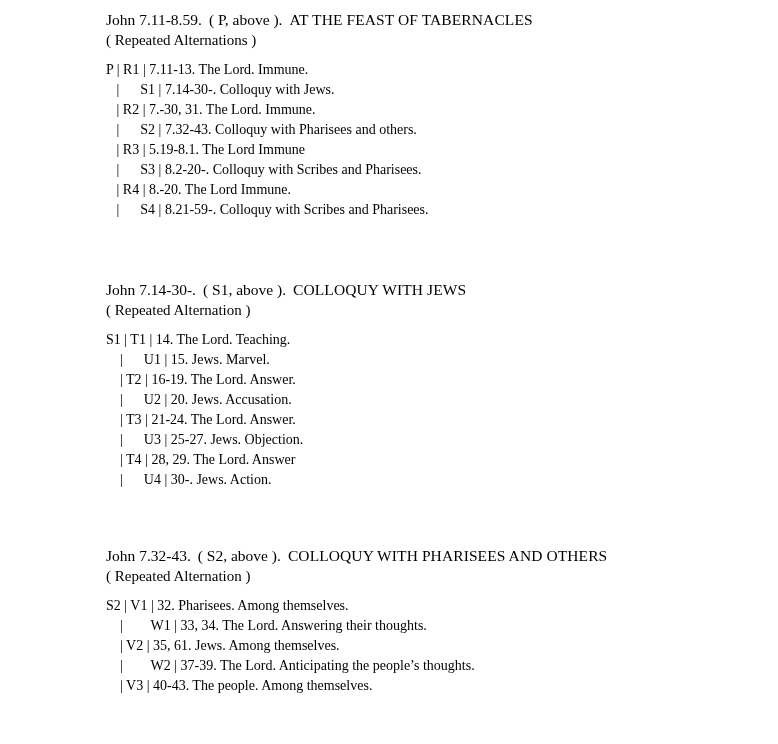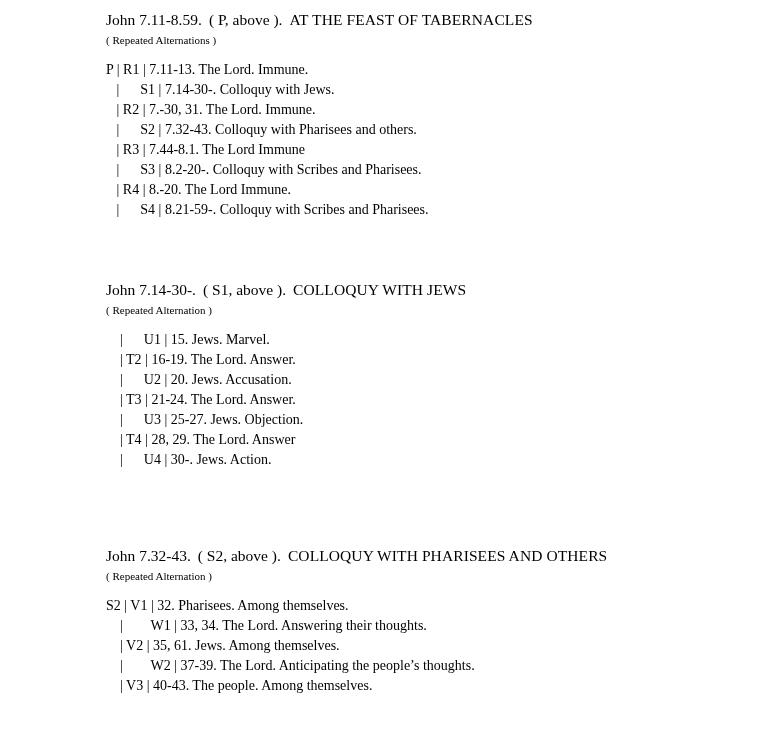--- a/index.html
+++ b/index.html
@@ -26,21 +26,21 @@
   }
   .heading-line {
     font-size: 15.5px;
     line-height: 20px;
     white-space: pre;
   }
   .heading-title {
     letter-spacing: 0.1px;
   }
   .subtitle-line {
-    font-size: 11px;
+    font-size: 15px;
     line-height: 20px;
     white-space: pre;
   }
   .structure {
     margin-top: 10px;
   }
   .srow {
     font-size: 14px;
     line-height: 20px;
     white-space: pre;
@@ -57,31 +57,32 @@
 <div class="page">
 
   <div class="block" id="block-0" style="top: 10px;">
     <div class="heading-line"><span>John 7.11-8.59.</span><span class="gap-title"> </span><span>( P, above ).</span><span class="gap-title"> </span><span class="heading-title">AT THE FEAST OF TABERNACLES</span></div>
     <div class="subtitle-line">( Repeated Alternations )</div>
     <div class="structure">
       <div class="srow">P | R1 | 7.11-13. The Lord. Immune.</div>
       <div class="srow">   |      S1 | 7.14-30-. Colloquy with Jews.</div>
       <div class="srow">   | R2 | 7.-30, 31. The Lord. Immune.</div>
       <div class="srow">   |      S2 | 7.32-43. Colloquy with Pharisees and others.</div>
-      <div class="srow">   | R3 | 7.44-8.1. The Lord Immune</div>
+      <div class="srow">   | R3 | 5.19-8.1. The Lord Immune</div>
       <div class="srow">   |      S3 | 8.2-20-. Colloquy with Scribes and Pharisees.</div>
       <div class="srow">   | R4 | 8.-20. The Lord Immune.</div>
       <div class="srow">   |      S4 | 8.21-59-. Colloquy with Scribes and Pharisees.</div>
     </div>
   </div>
 
   <div class="block" id="block-1" style="top: 280px;">
     <div class="heading-line"><span>John 7.14-30-.</span><span class="gap-title"> </span><span>( S1, above ).</span><span class="gap-title"> </span><span class="heading-title">COLLOQUY WITH JEWS</span></div>
     <div class="subtitle-line">( Repeated Alternation )</div>
     <div class="structure">
+      <div class="srow">S1 | T1 | 14. The Lord. Teaching.</div>
       <div class="srow">    |      U1 | 15. Jews. Marvel.</div>
       <div class="srow">    | T2 | 16-19. The Lord. Answer.</div>
       <div class="srow">    |      U2 | 20. Jews. Accusation.</div>
       <div class="srow">    | T3 | 21-24. The Lord. Answer.</div>
       <div class="srow">    |      U3 | 25-27. Jews. Objection.</div>
       <div class="srow">    | T4 | 28, 29. The Lord. Answer</div>
       <div class="srow">    |      U4 | 30-. Jews. Action.</div>
     </div>
   </div>
 

